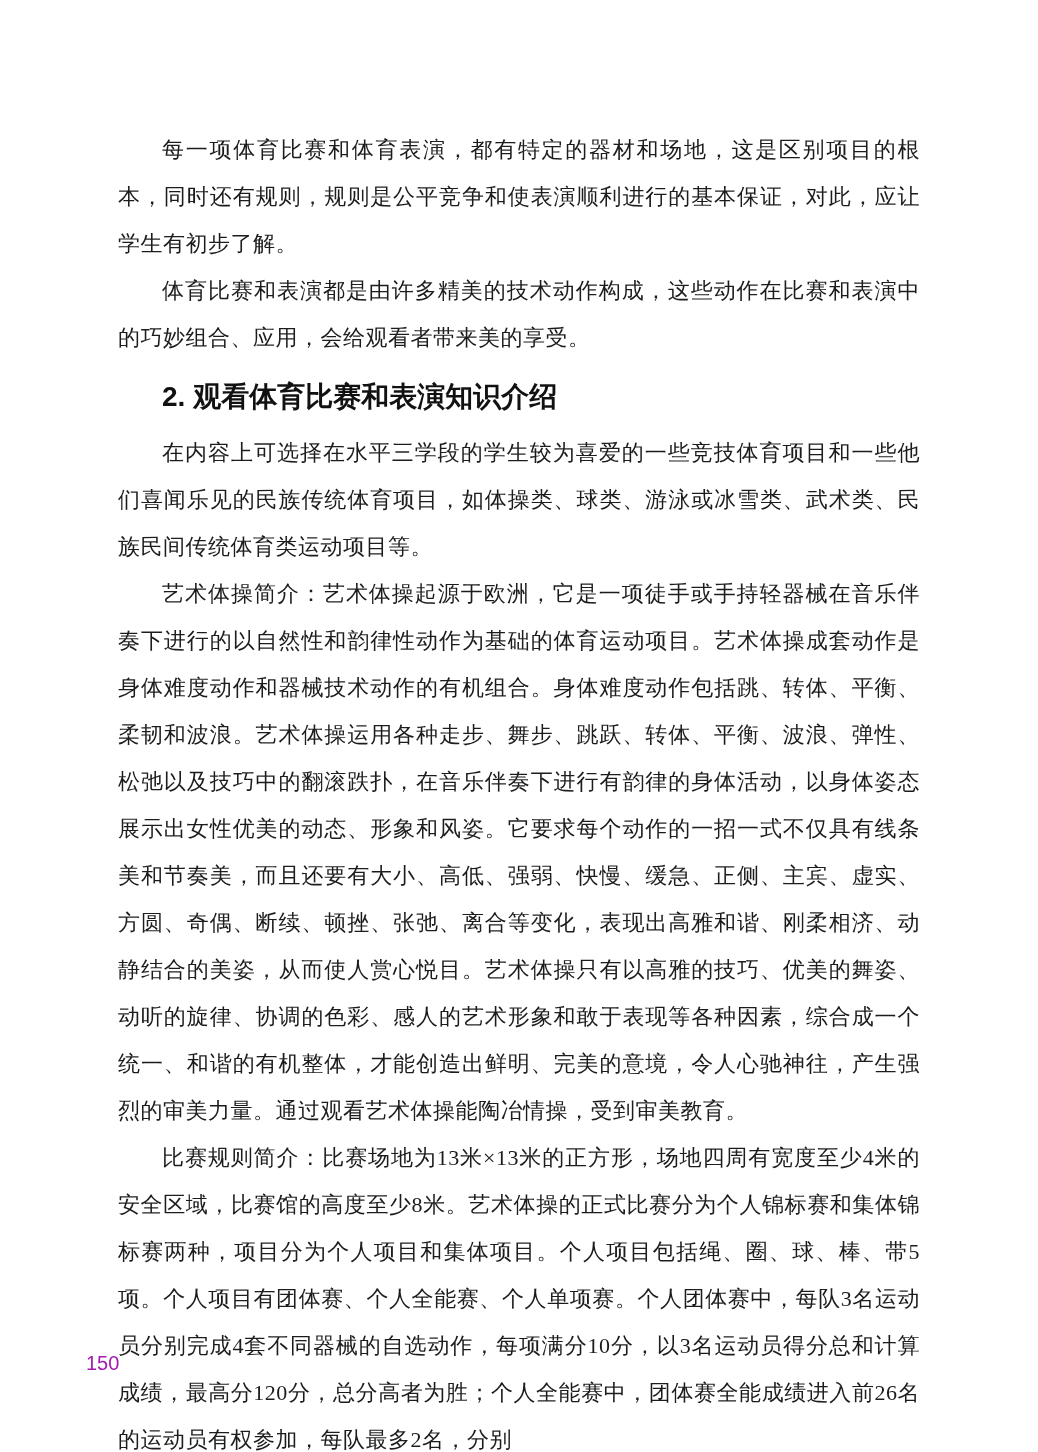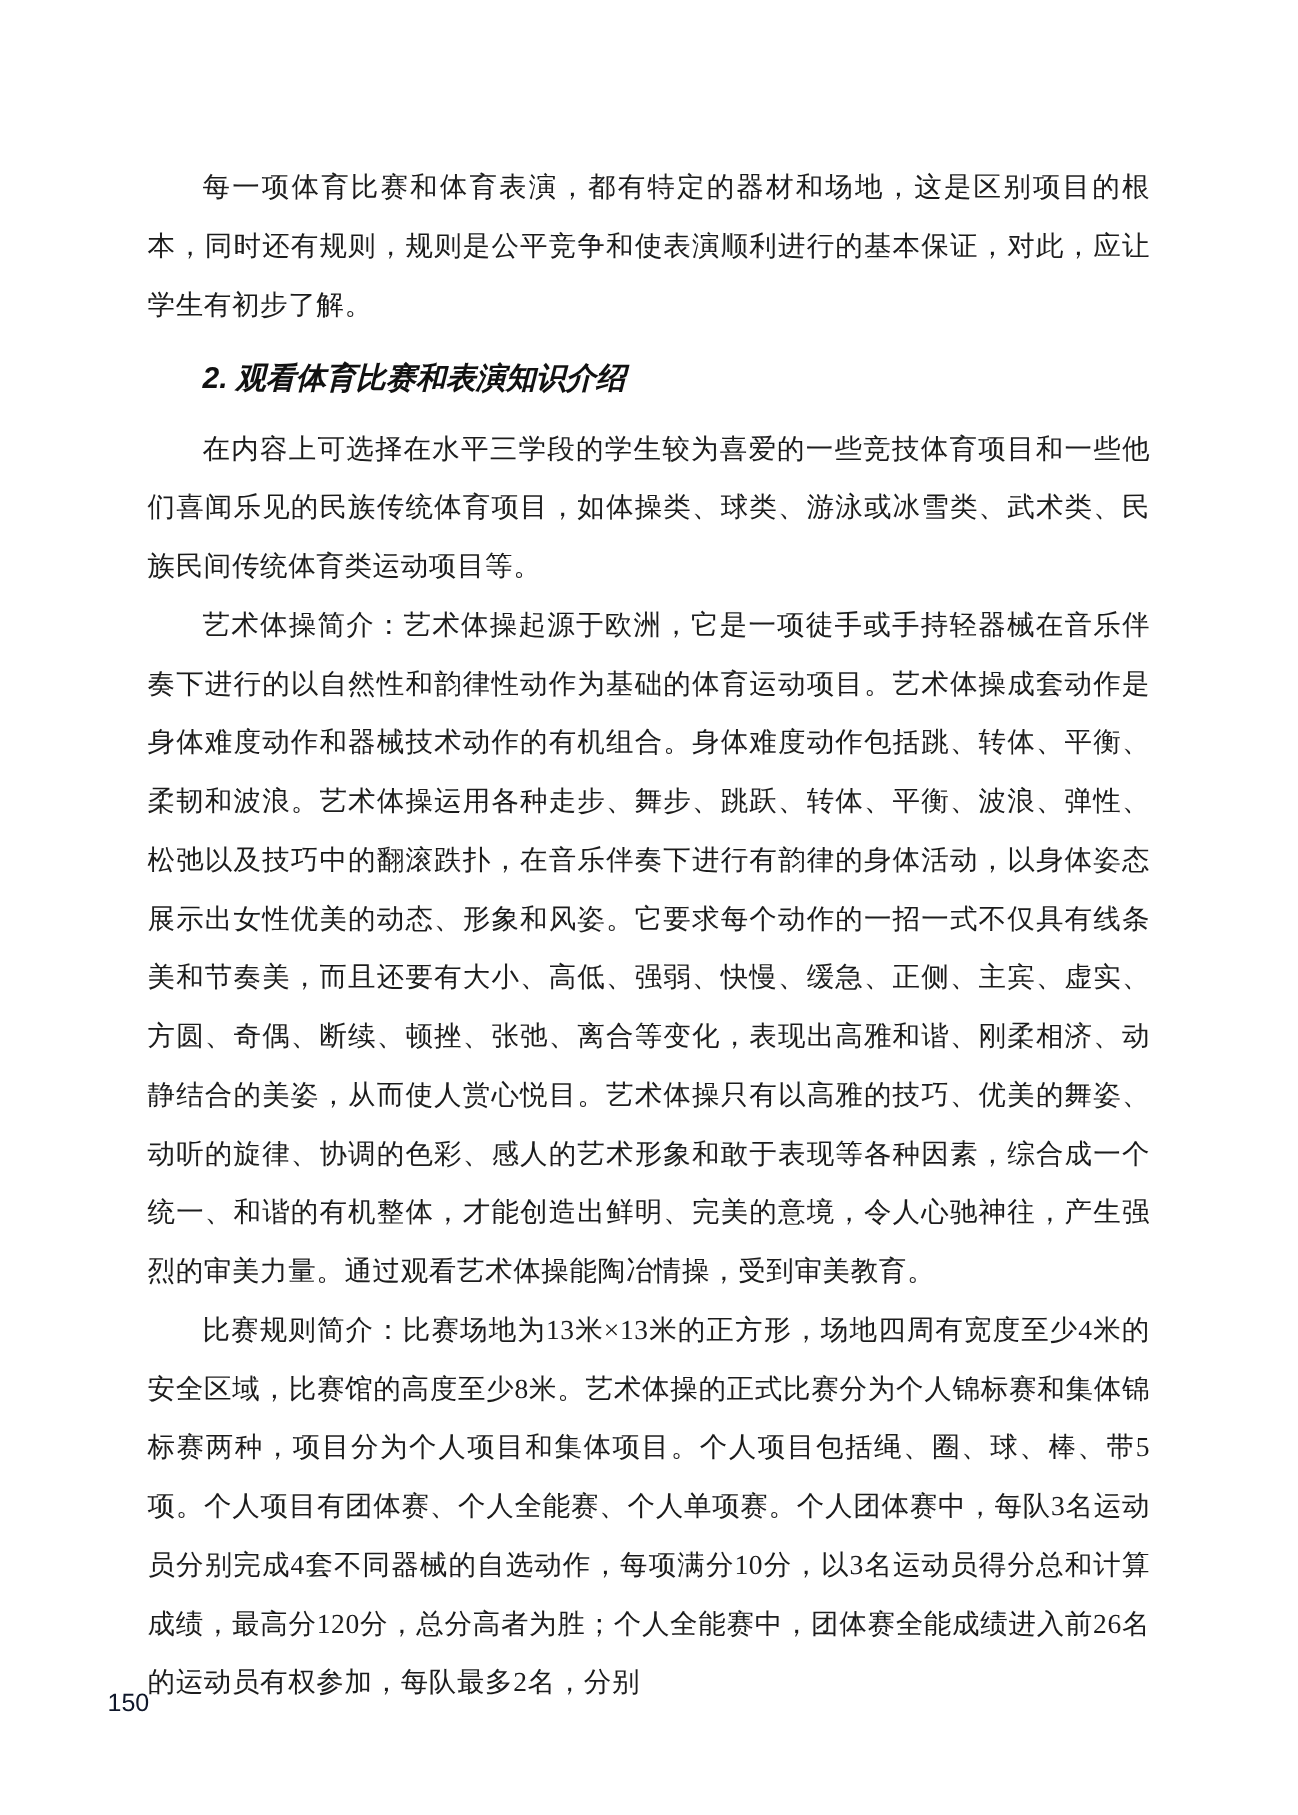--- a/index.html
+++ b/index.html
@@ -28,44 +28,44 @@
     font-size: 22px;
     line-height: 47px;
     text-indent: 2em;
     text-align: justify;
     letter-spacing: 0.5px;
   }
   h2.section-heading {
     margin: 14px 0 10px 0;
     font-family: "Liberation Sans", sans-serif;
     font-weight: 700;
-    font-size: 24px;
+    font-size: 28px;
     line-height: 44px;
     text-indent: 44px;
     color: #111111;
-    font-style: italic;
   }
   .page-number {
     position: absolute;
     left: 86px;
     top: 1352px;
     font-size: 20px;
     font-family: "Liberation Sans", sans-serif;
-    color: #0f172a;
+    color: #a21caf;
   }
 </style>
 </head>
 <body>
 
 <div class="page">
   <div class="content">
 
     <p class="body-para">每一项体育比赛和体育表演，都有特定的器材和场地，这是区别项目的根本，同时还有规则，规则是公平竞争和使表演顺利进行的基本保证，对此，应让学生有初步了解。</p>
 
 
+    <p class="body-para">体育比赛和表演都是由许多精美的技术动作构成，这些动作在比赛和表演中的巧妙组合、应用，会给观看者带来美的享受。</p>
 
 
 
     <h2 class="section-heading">2. 观看体育比赛和表演知识介绍</h2>
 
     <p class="body-para">在内容上可选择在水平三学段的学生较为喜爱的一些竞技体育项目和一些他们喜闻乐见的民族传统体育项目，如体操类、球类、游泳或冰雪类、武术类、民族民间传统体育类运动项目等。</p>
 
 
     <p class="body-para">艺术体操简介：艺术体操起源于欧洲，它是一项徒手或手持轻器械在音乐伴奏下进行的以自然性和韵律性动作为基础的体育运动项目。艺术体操成套动作是身体难度动作和器械技术动作的有机组合。身体难度动作包括跳、转体、平衡、柔韧和波浪。艺术体操运用各种走步、舞步、跳跃、转体、平衡、波浪、弹性、松弛以及技巧中的翻滚跌扑，在音乐伴奏下进行有韵律的身体活动，以身体姿态展示出女性优美的动态、形象和风姿。它要求每个动作的一招一式不仅具有线条美和节奏美，而且还要有大小、高低、强弱、快慢、缓急、正侧、主宾、虚实、方圆、奇偶、断续、顿挫、张弛、离合等变化，表现出高雅和谐、刚柔相济、动静结合的美姿，从而使人赏心悦目。艺术体操只有以高雅的技巧、优美的舞姿、动听的旋律、协调的色彩、感人的艺术形象和敢于表现等各种因素，综合成一个统一、和谐的有机整体，才能创造出鲜明、完美的意境，令人心驰神往，产生强烈的审美力量。通过观看艺术体操能陶冶情操，受到审美教育。</p>
 

